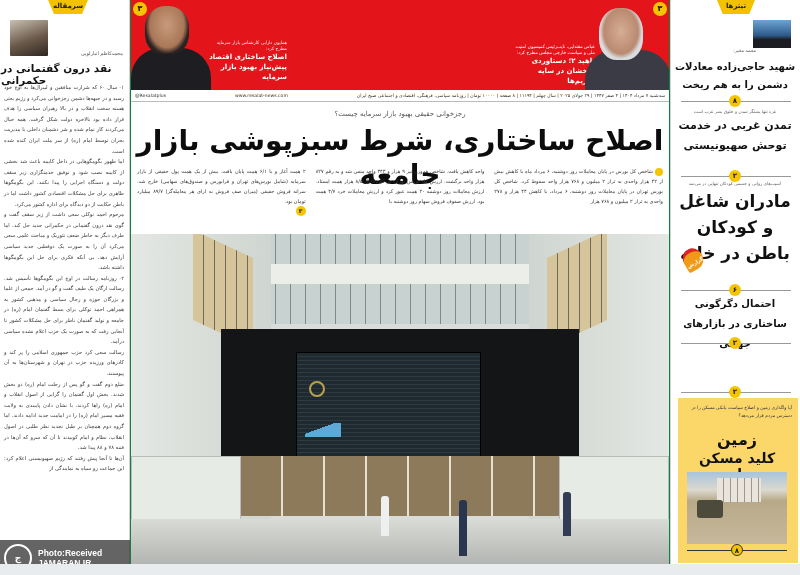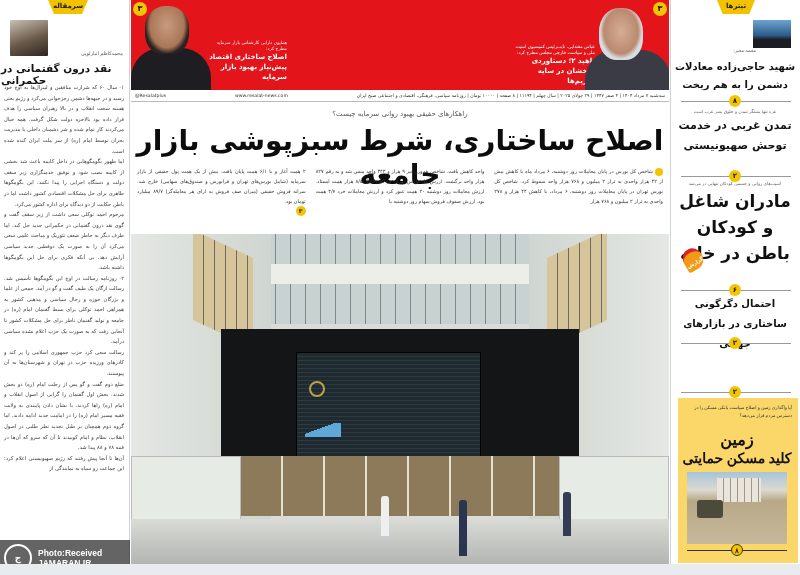--- a/index.html
+++ b/index.html
@@ -1,17 +1,17 @@
 <!DOCTYPE html>
 <html><head>
 <meta charset="utf-8">
 <style>
 *{box-sizing:border-box;margin:0;padding:0}
 html,body{width:800px;height:575px;overflow:hidden;background:#e9ecee;font-family:"DejaVu Sans",sans-serif;}
-.page{position:relative;width:800px;height:575px;background:#ffffff;}
+.page{position:relative;width:800px;height:575px;background:#15803d;}
 
 .leftcol{position:absolute;left:0;top:0;width:130px;height:575px;background:#fff;border-right:1px solid #cfd3d6;direction:rtl;}
 .lc-tag{position:absolute;left:48px;top:0;width:40px;height:14px;background:#f2c200;clip-path:polygon(0 0,100% 0,85% 100%,15% 100%);font-size:7px;font-weight:bold;color:#222;text-align:center;line-height:13px;}
 .lc-photo{position:absolute;left:10px;top:20px;width:38px;height:36px;background:linear-gradient(160deg,#c8c0b3,#6b5a4a 55%,#2d2620);border-radius:1px;}
 .lc-author{position:absolute;right:6px;top:50px;font-size:5px;color:#555;}
 .lc-title{position:absolute;right:4px;top:62px;width:124px;font-size:10.5px;font-weight:bold;color:#111;text-align:left;letter-spacing:-0.3px;}
 .lc-body{position:absolute;right:5px;top:82px;width:120px;font-size:5.2px;line-height:10.6px;color:#3a3a3a;text-align:justify;}
 .lc-body p{margin-bottom:0}
 .watermark{position:absolute;left:0;top:540px;width:130px;height:35px;background:rgba(40,40,40,.72);display:flex;align-items:center;direction:ltr;}
 .wm-logo{width:28px;height:28px;margin-left:4px;border-radius:50%;border:2px solid #fff;color:#fff;font-size:9px;display:flex;align-items:center;justify-content:center;font-weight:bold;}
@@ -61,21 +61,21 @@
 .rightcol{position:absolute;left:670px;top:0;width:130px;height:575px;background:#fff;border-left:1px solid #cfd3d6;direction:rtl;}
 .rc-tag{position:absolute;left:46px;top:0;width:38px;height:14px;background:#f2c200;clip-path:polygon(0 0,100% 0,85% 100%,15% 100%);font-size:7px;font-weight:bold;color:#222;text-align:center;line-height:13px;}
 .rc-photo{position:absolute;left:82px;top:20px;width:38px;height:28px;background:linear-gradient(180deg,#6ea4d1,#2d5b8a 55%,#1c1d22 70%);}
 .rc-author{position:absolute;right:44px;top:48px;font-size:4.6px;color:#555;}
 .rc-item{position:absolute;right:4px;width:122px;text-align:center;color:#111;}
 .rc-kicker{font-size:4.4px;color:#666;line-height:8px;}
 .rc-head{font-weight:bold;letter-spacing:-0.3px;}
 .rc-sep{position:absolute;left:10px;width:110px;height:1px;background:#999;}
 .rc-num{position:absolute;left:58px;width:12px;height:12px;border-radius:50%;background:#f5c400;color:#222;font-size:7px;font-weight:bold;text-align:center;line-height:12px;}
 .rc-sticker{position:absolute;left:12px;top:248px;width:20px;height:22px;background:#f09a18;border-radius:50% 50% 50% 10%;color:#fff;font-size:5px;font-weight:bold;text-align:center;line-height:22px;transform:rotate(-30deg);border-top:4px solid #d92525;}
-.rc-yellow{position:absolute;left:7px;top:398px;width:120px;height:165px;background:#fbd76a;font-family:Liberation Serif, serif;}
+.rc-yellow{position:absolute;left:7px;top:398px;width:120px;height:165px;background:#fbd76a;}
 .ry-kicker{position:absolute;right:6px;top:6px;width:106px;font-size:4.6px;line-height:8px;color:#333;text-align:right;}
 .ry-title{position:absolute;left:0;top:32px;width:118px;text-align:center;font-size:16px;font-weight:bold;color:#111;}
 .ry-sub{position:absolute;left:0;top:52px;width:118px;text-align:center;font-size:14px;font-weight:bold;color:#111;}
 .ry-photo{position:absolute;left:9px;top:74px;width:100px;height:72px;background:linear-gradient(180deg,#a7c4dc 0,#dcd9cf 25%,#b7a988 40%,#c7b89b 100%);}
 .ry-bldg{position:absolute;left:30px;top:6px;width:44px;height:24px;background:repeating-linear-gradient(90deg,#e9e5dc 0 6px,#9e978a 6px 7px);}
 .ry-dozer{position:absolute;left:10px;top:28px;width:26px;height:18px;background:#4c4a3b;border-radius:3px;}
 .ry-line{position:absolute;left:9px;top:152px;width:100px;height:1px;background:#333;}
 .ry-num{position:absolute;left:53px;top:146px;width:12px;height:12px;border-radius:50%;background:#f5c400;color:#222;font-size:7px;font-weight:bold;text-align:center;line-height:12px;border:1px solid #333;}
 .bottom-strip{position:absolute;left:0;top:564px;width:800px;height:11px;background:#e9ecee;}
 </style>
@@ -130,21 +130,21 @@
       </div>
       <div class="mh-badge" style="left:522px;top:2px;">۳</div>
     </div>
 
     <div class="infobar">
       <span>سه‌شنبه ۷ مرداد ۱۴۰۴ | ۴ صفر ۱۴۴۷ | ۲۹ جولای ۲۰۲۵ | سال چهلم | ۱۱۱۹۴ | ۸ صفحه | ۱۰۰۰۰ تومان | روزنامه سیاسی، فرهنگی، اقتصادی و اجتماعی صبح ایران</span>
       <span class="ltr">www.resalat-news.com</span>
       <span class="ltr">@Resalatplus</span>
     </div>
 
-    <div class="kicker-main">راهکارهای حقیقی بهبود روانی سرمایه چیست؟</div>
+    <div class="kicker-main">رجزخوانی حقیقی بهبود بازار سرمایه چیست؟</div>
     <div class="headline">اصلاح ساختاری، شرط سبزپوشی بازار جامعه</div>
 
     <div class="lead">
       <div><span class="dot"></span><span>شاخص کل بورس در پایان معاملات روز دوشنبه، ۶ مرداد ماه با کاهش بیش از ۴۲ هزار واحدی به تراز ۲ میلیون و ۷۶۸ هزار واحد سقوط کرد. شاخص کل بورس تهران در پایان معاملات روز دوشنبه، ۶ مرداد، با کاهش ۴۴ هزار و ۲۷۸ واحدی به تراز ۲ میلیون و ۷۶۸ هزار</span></div>
       <div>واحد کاهش یافت. شاخص هم‌وزن نیز ۹ هزار و ۳۴۳ واحد منفی شد و به رقم ۸۲۷ هزار واحد برگشت. ارزش کل بورس تهران در کف کانال ۸/۵ هزار همت ایستاد. ارزش معاملات روز دوشنبه ۲۰ همت عبور کرد و ارزش معاملات خرد ۴/۷ همت بود. ارزش صفوف فروش سهام روز دوشنبه با</div>
       <div><span>۲ همت آغاز و با ۶/۱ همت پایان یافت. بیش از یک همت پول حقیقی از بازار سرمایه (شامل بورس‌های تهران و فرابورس و صندوق‌های سهامی) خارج شد. سرانه فروش حقیقی (میزان صف فروش به ازای هر معامله‌گر) ۸۹/۷ میلیارد تومان بود.</span><br><span class="num">۳</span></div>
     </div>
 
     <div class="photo">
       <div class="ph-top"></div>

